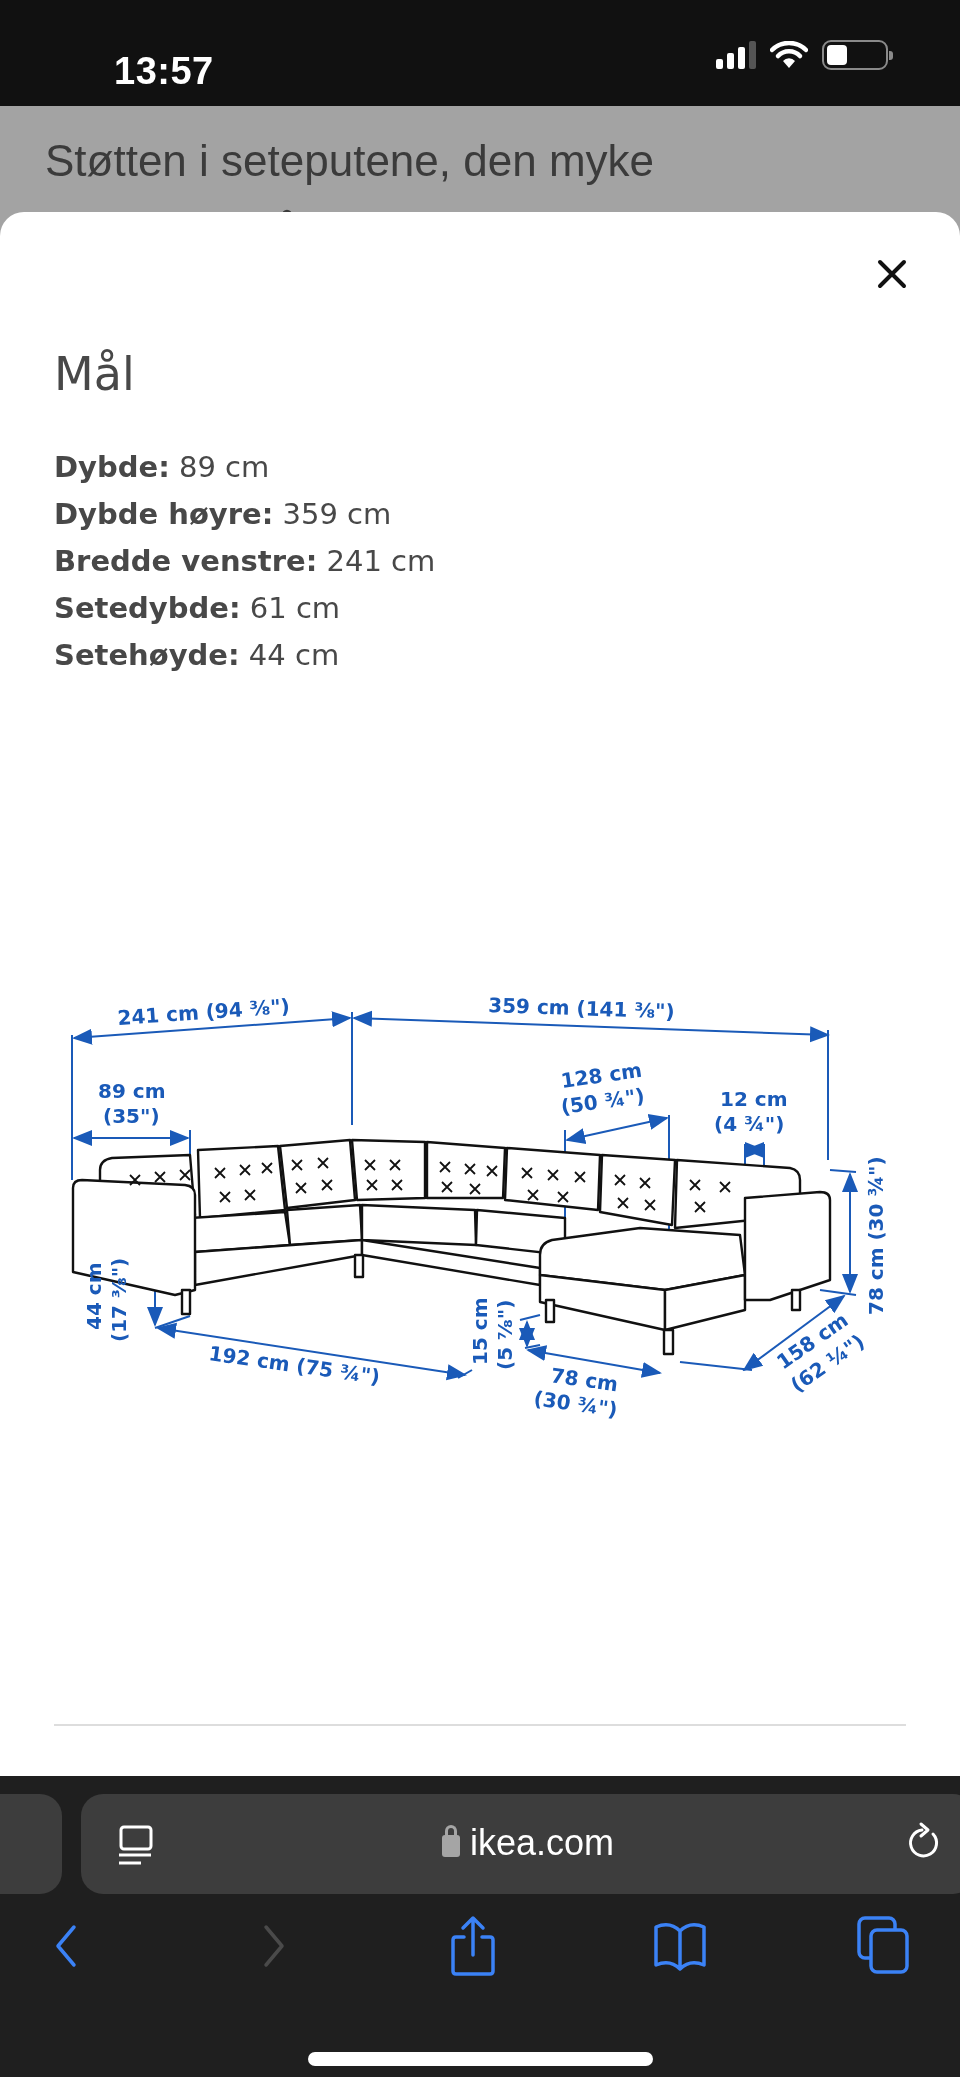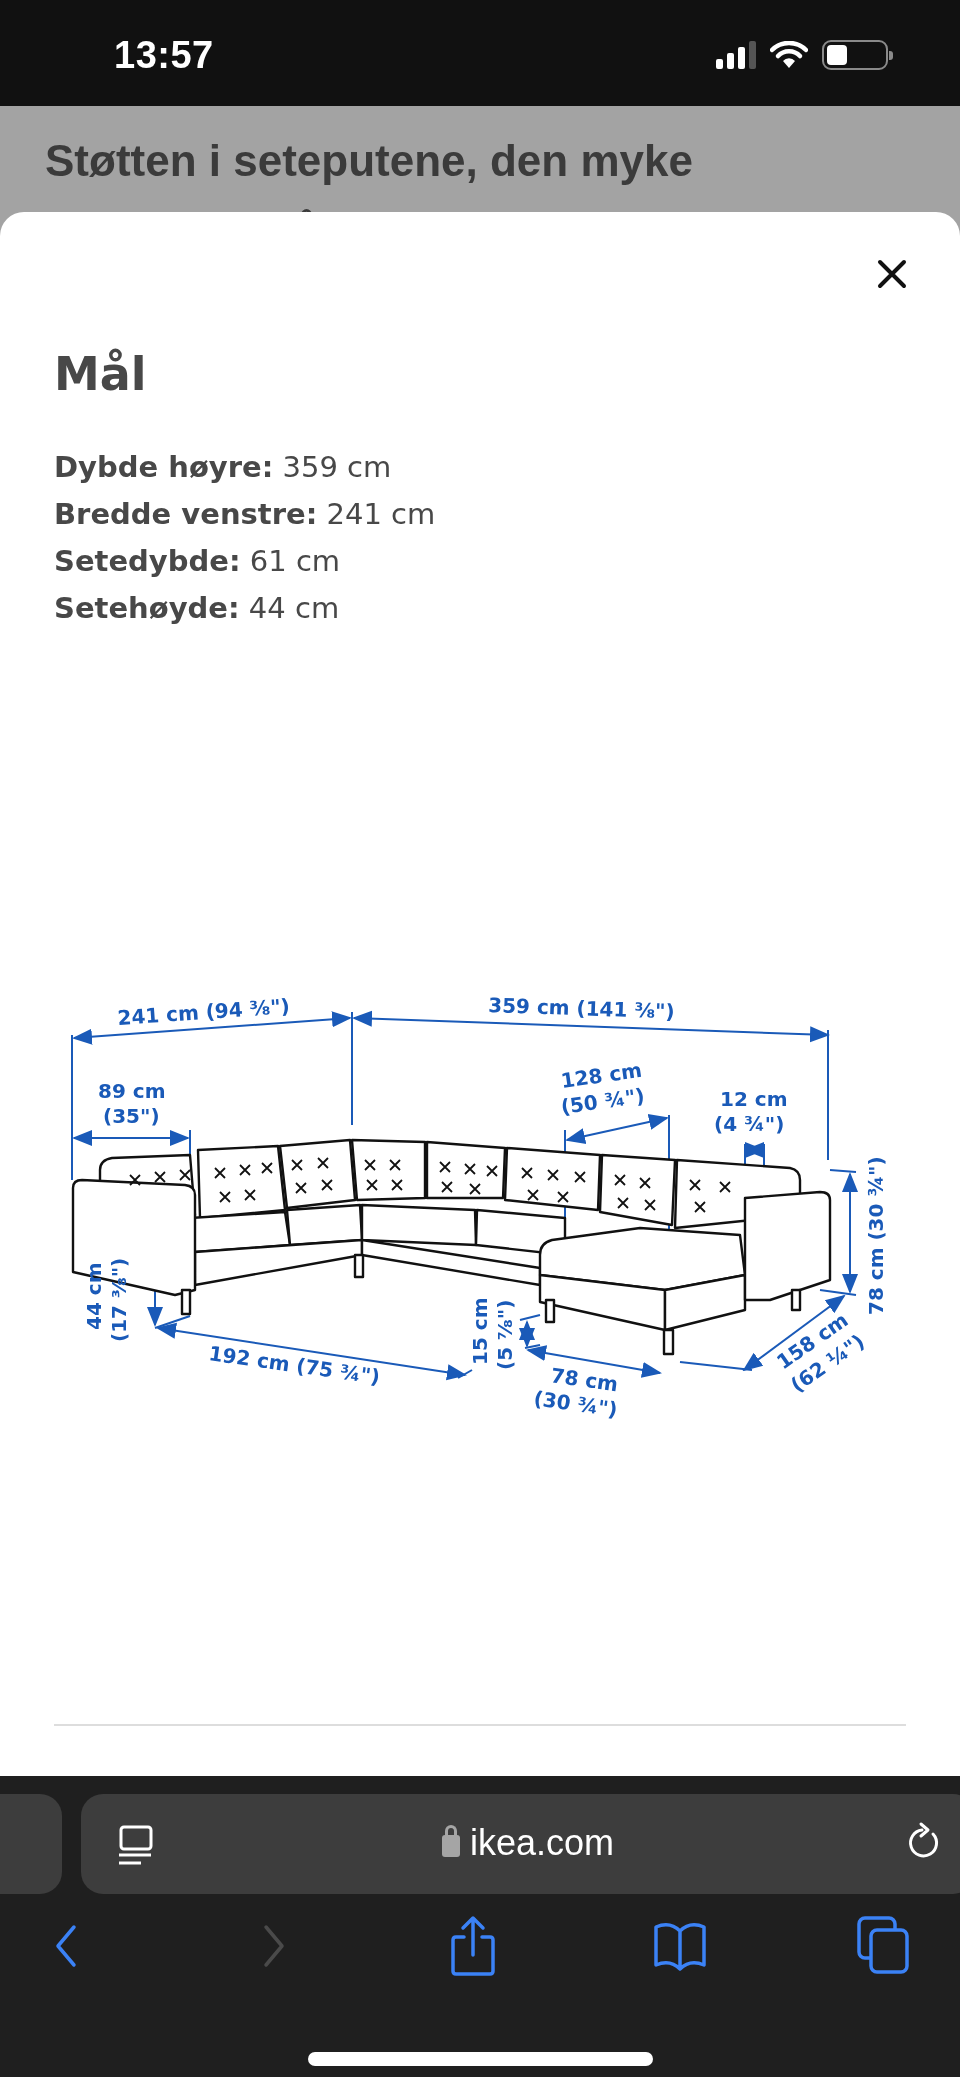--- a/index.html
+++ b/index.html
@@ -1,35 +1,35 @@
 <!DOCTYPE html>
 <html><head>
 <meta charset="utf-8">
 <style>
   * { box-sizing: border-box; margin: 0; padding: 0; }
   html, body { width: 960px; height: 2077px; overflow: hidden; background: #111; }
   body { position: relative; font-family: "DejaVu Sans", "Liberation Sans", sans-serif; }
 
   .status-bar { position: absolute; left: 0; top: 0; width: 960px; height: 106px; background: #111111; color: #fff; }
-  .status-time { position: absolute; left: 114px; top: 34px; font-family: "Liberation Sans", sans-serif; font-size: 38px; font-weight: 600; letter-spacing: 0.5px; }
+  .status-time { position: absolute; left: 114px; top: 50px; font-family: "Liberation Sans", sans-serif; font-size: 38px; font-weight: 600; letter-spacing: 0.5px; }
   .status-icons { position: absolute; right: 72px; top: 40px; display: flex; align-items: center; gap: 14px; }
   .signal { display: flex; align-items: flex-end; gap: 4px; height: 28px; }
   .signal span { width: 7px; background: #fff; border-radius: 2px; }
   .signal span.dim { background: #555; }
   .battery { width: 66px; height: 30px; border: 2.5px solid #8a8a8a; border-radius: 9px; position: relative; padding: 3px; }
   .battery::after { content: ""; position: absolute; right: -7px; top: 9px; width: 4px; height: 9px; background: #8a8a8a; border-radius: 0 3px 3px 0; }
   .battery-fill { width: 36%; height: 100%; background: #fff; border-radius: 4px; }
 
   .backdrop-page { position: absolute; left: 0; top: 106px; width: 960px; height: 1670px; background: #a3a3a3; }
-  .backdrop-text { position: absolute; left: 45px; top: 20px; font-family: "Liberation Sans", sans-serif; font-size: 44px; color: #3b3b3b; line-height: 70px; font-weight: bold; }
+  .backdrop-text { position: absolute; left: 45px; top: 20px; font-family: "Liberation Sans", sans-serif; font-size: 44px; color: #3b3b3b; line-height: 70px; }
   .backdrop-text .cut { display: block; color: #3b3b3b; }
 
   .sheet { position: absolute; left: 0; top: 212px; width: 960px; height: 1564px; background: #fff; border-radius: 24px 24px 0 0; }
   .close-btn { position: absolute; right: 48px; top: 42px; width: 40px; height: 40px; cursor: pointer; }
-  .sheet-title { position: absolute; left: 54px; top: 135px; font-size: 46px; font-weight: bold; color: #484848; text-align: center; }
+  .sheet-title { position: absolute; left: 54px; top: 135px; font-size: 46px; font-weight: normal; color: #484848; text-align: center; }
   .dim-list { position: absolute; left: 54px; top: 232px; list-style: none; }
   .dim-list li { font-size: 29px; color: #484848; line-height: 47px; }
   .dim-list li b { font-weight: bold; }
 
   .diagram { position: absolute; left: 60px; top: 770px; width: 860px; height: 760px; }
   .divider { position: absolute; left: 54px; right: 54px; top: 1512px; height: 2px; background: #dddddd; }
 
   .browser-bar { position: absolute; left: 0; top: 1776px; width: 960px; height: 301px; background: #1f1f1f; }
   .tab-peek { position: absolute; left: -20px; top: 18px; width: 82px; height: 100px; background: #3d3d3d; border-radius: 22px; }
   .url-field { position: absolute; left: 81px; top: 18px; width: 894px; height: 100px; background: #3d3d3d; border-radius: 22px; }
@@ -73,20 +73,21 @@
 </div>
 
 <div class="sheet">
   <div class="close-btn">
     <svg width="40" height="40" viewBox="0 0 40 40">
       <path d="M8 8 L32 32 M32 8 L8 32" stroke="#111" stroke-width="4" stroke-linecap="round"></path>
     </svg>
   </div>
   <h2 class="sheet-title">Mål</h2>
   <ul class="dim-list">
+    <li><b>Dybde:</b> <span>89 cm</span></li>
     <li><b>Dybde høyre:</b> <span>359 cm</span></li>
     <li><b>Bredde venstre:</b> <span>241 cm</span></li>
     <li><b>Setedybde:</b> <span>61 cm</span></li>
     <li><b>Setehøyde:</b> <span>44 cm</span></li>
   </ul>
 
   <svg class="diagram" viewBox="60 982 860 760" width="860" height="760">
     <defs>
       <marker id="ar" markerWidth="10" markerHeight="10" refX="9" refY="5" orient="auto-start-reverse">
         <path d="M0 1 L10 5 L0 9 Z" fill="#1a5ab8"></path>

